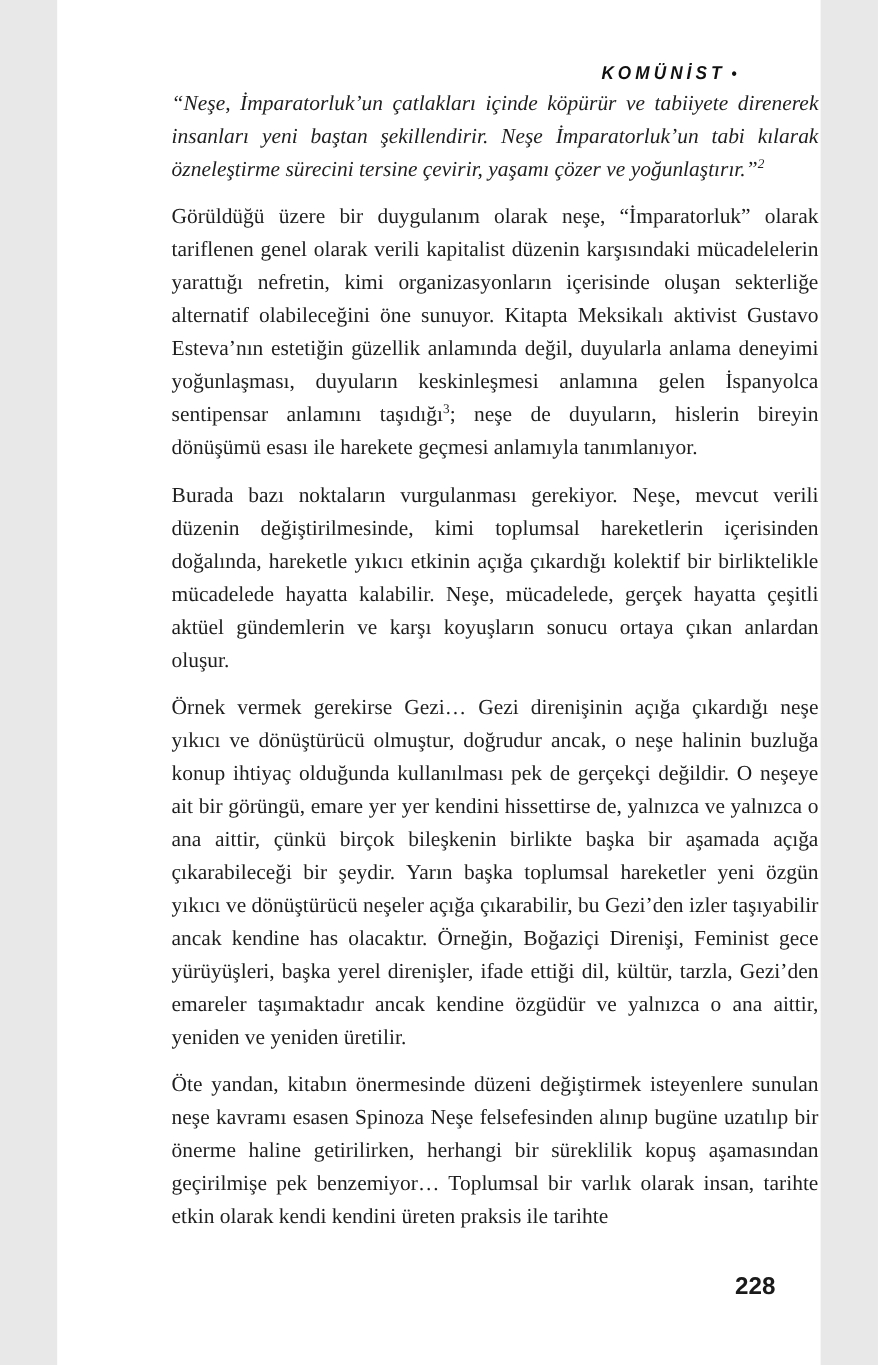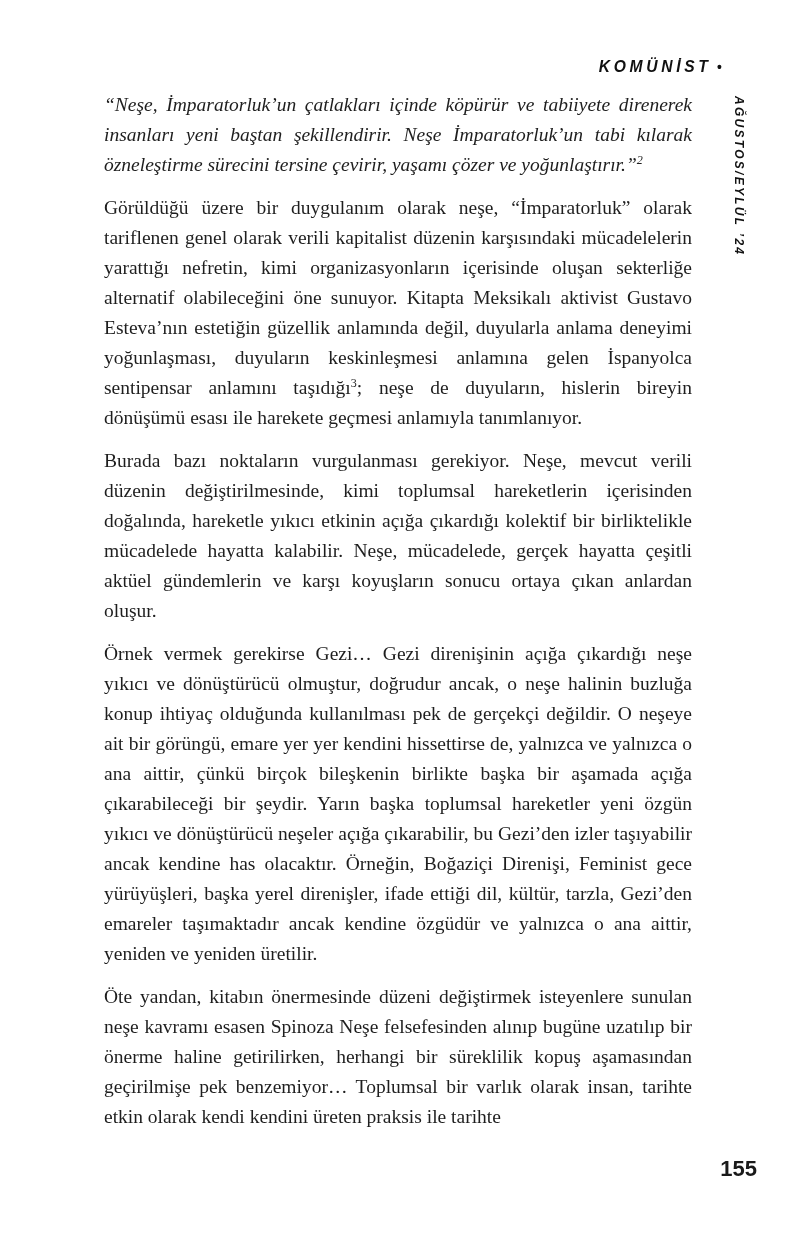--- a/index.html
+++ b/index.html
@@ -2,21 +2,21 @@
 <html lang="tr"><head>
 <meta charset="utf-8">
 <style>
   html, body {
     margin: 0;
     padding: 0;
     background: #e8e8e8;
   }
   .page {
     position: relative;
-    width: 798px;
+    width: 694px;
     height: 1241px;
     margin: 0 auto;
     background: #ffffff;
     overflow: hidden;
     color: #1c1c1c;
   }
   
   .running-head {
     position: absolute;
     top: 57px;
@@ -49,21 +49,21 @@
     font-style: italic;
     font-size: 13px;
     letter-spacing: 2.5px;
     color: #111111;
     white-space: nowrap;
   }
   
   .body-column {
     position: absolute;
     left: 104px;
-    top: 90px;
+    top: 80px;
     width: 588px;
   }
   .body-column p {
     margin: 0 0 13px 0;
     font-family: "Liberation Serif", serif;
     font-size: 19.5px;
     line-height: 30px;
     text-align: justify;
     color: #1e1e1e;
   }
@@ -106,15 +106,15 @@
     <p><span>Görüldüğü üzere bir duygulanım olarak neşe, “İmparatorluk” olarak tariflenen genel olarak verili kapitalist düzenin karşısındaki mücadelelerin yarattığı nefretin, kimi organizasyonların içerisinde oluşan sekterliğe alternatif olabileceğini öne sunuyor. Kitapta Meksikalı aktivist Gustavo Esteva’nın estetiğin güzellik anlamında değil, duyularla anlama deneyimi yoğunlaşması, duyuların keskinleşmesi anlamına gelen İspanyolca </span><span class="italic">sentipensar</span><span> anlamını taşıdığı</span><sup class="fnref">3</sup><span>; neşe de duyuların, hislerin bireyin dönüşümü esası ile harekete geçmesi anlamıyla tanımlanıyor.</span></p>
 
     <p><span>Burada bazı noktaların vurgulanması gerekiyor. Neşe, mevcut verili düzenin değiştirilmesinde, kimi toplumsal hareketlerin içerisinden doğalında, hareketle yıkıcı etkinin açığa çıkardığı kolektif bir birliktelikle mücadelede hayatta kalabilir. Neşe, mücadelede, gerçek hayatta çeşitli aktüel gündemlerin ve karşı koyuşların sonucu ortaya çıkan anlardan oluşur.</span></p>
 
     <p><span>Örnek vermek gerekirse Gezi… Gezi direnişinin açığa çıkardığı neşe yıkıcı ve dönüştürücü olmuştur, doğrudur ancak, o neşe halinin buzluğa konup ihtiyaç olduğunda kullanılması pek de gerçekçi değildir. O neşeye ait bir görüngü, emare yer yer kendini hissettirse de, yalnızca ve yalnızca o ana aittir, çünkü birçok bileşkenin birlikte başka bir aşamada açığa çıkarabileceği bir şeydir. Yarın başka toplumsal hareketler yeni özgün yıkıcı ve dönüştürücü neşeler açığa çıkarabilir, bu Gezi’den izler taşıyabilir ancak kendine has olacaktır. Örneğin, Boğaziçi Direnişi, Feminist gece yürüyüşleri, başka yerel direnişler, ifade ettiği dil, kültür, tarzla, Gezi’den emareler taşımaktadır ancak kendine özgüdür ve yalnızca o ana aittir, yeniden ve yeniden üretilir.</span></p>
 
     <p><span>Öte yandan, kitabın önermesinde düzeni değiştirmek isteyenlere sunulan neşe kavramı esasen Spinoza Neşe felsefesinden alınıp bugüne uzatılıp bir önerme haline getirilirken, herhangi bir süreklilik kopuş aşamasından geçirilmişe pek benzemiyor… Toplumsal bir varlık olarak insan, tarihte etkin olarak kendi kendini üreten praksis ile tarihte</span></p>
 
   </div>
 
-  <div class="page-number">155</div>
+  <div class="page-number">228</div>
 
 </div>
 
 </body></html>

